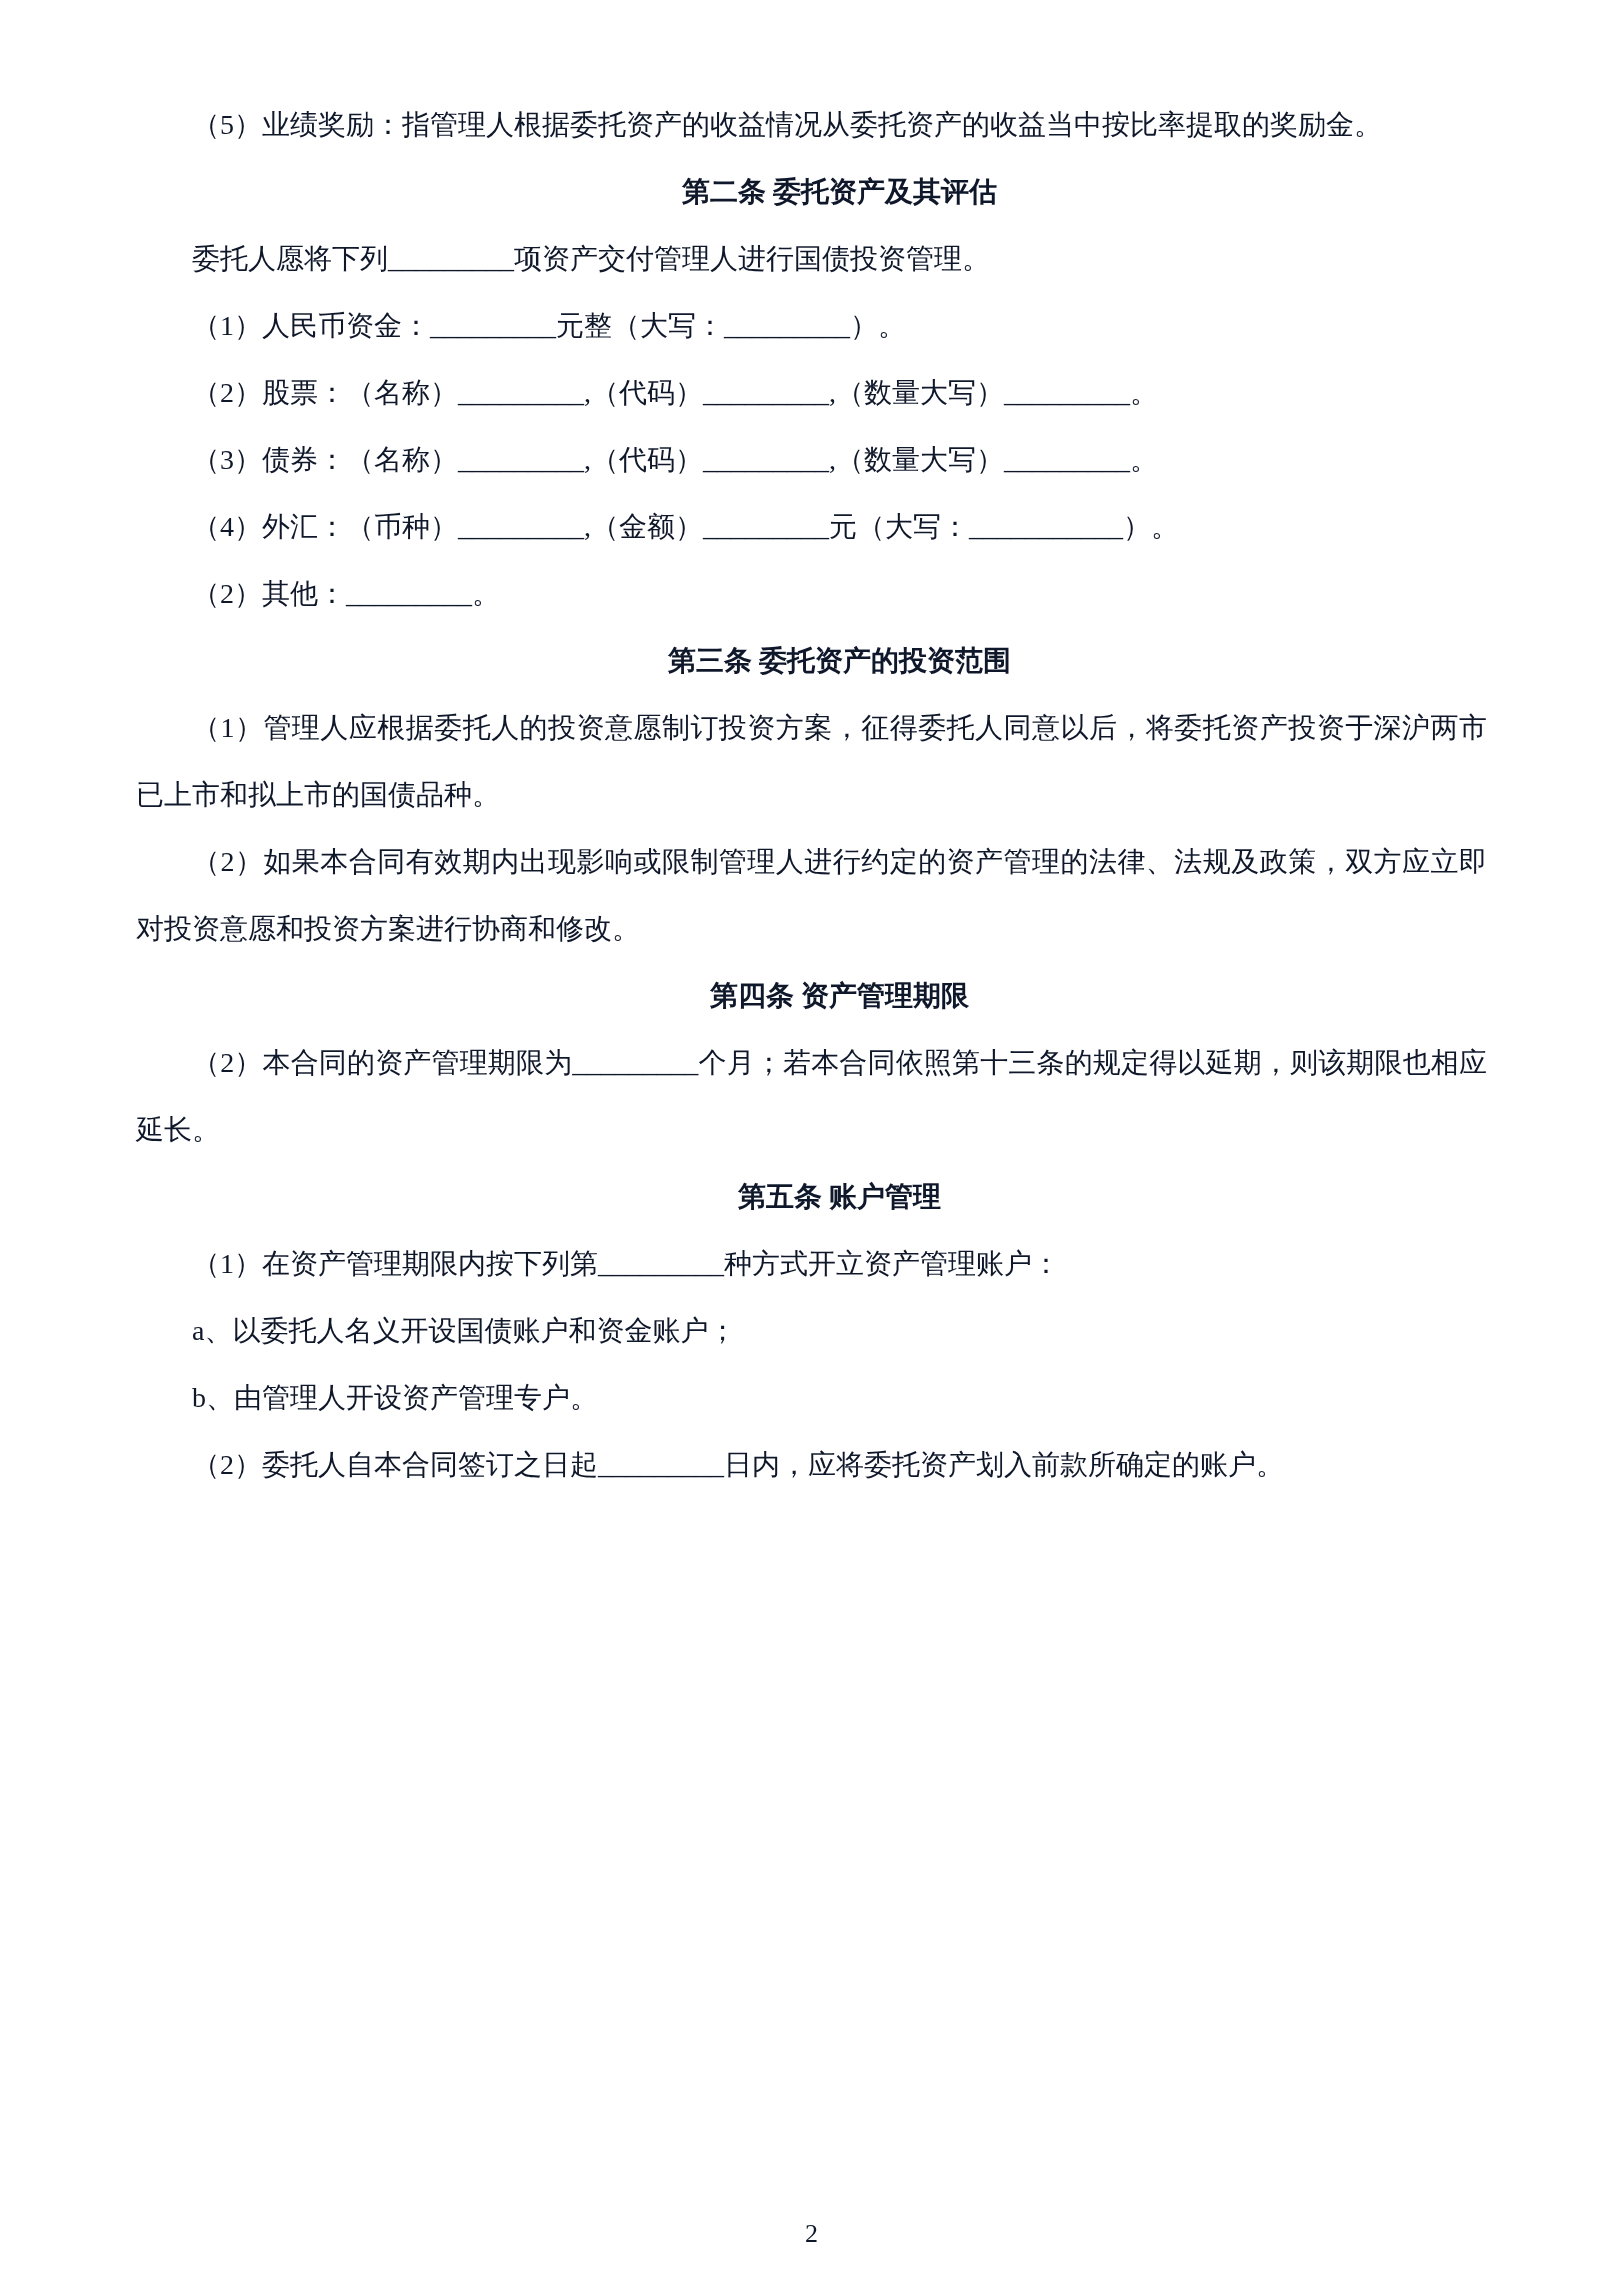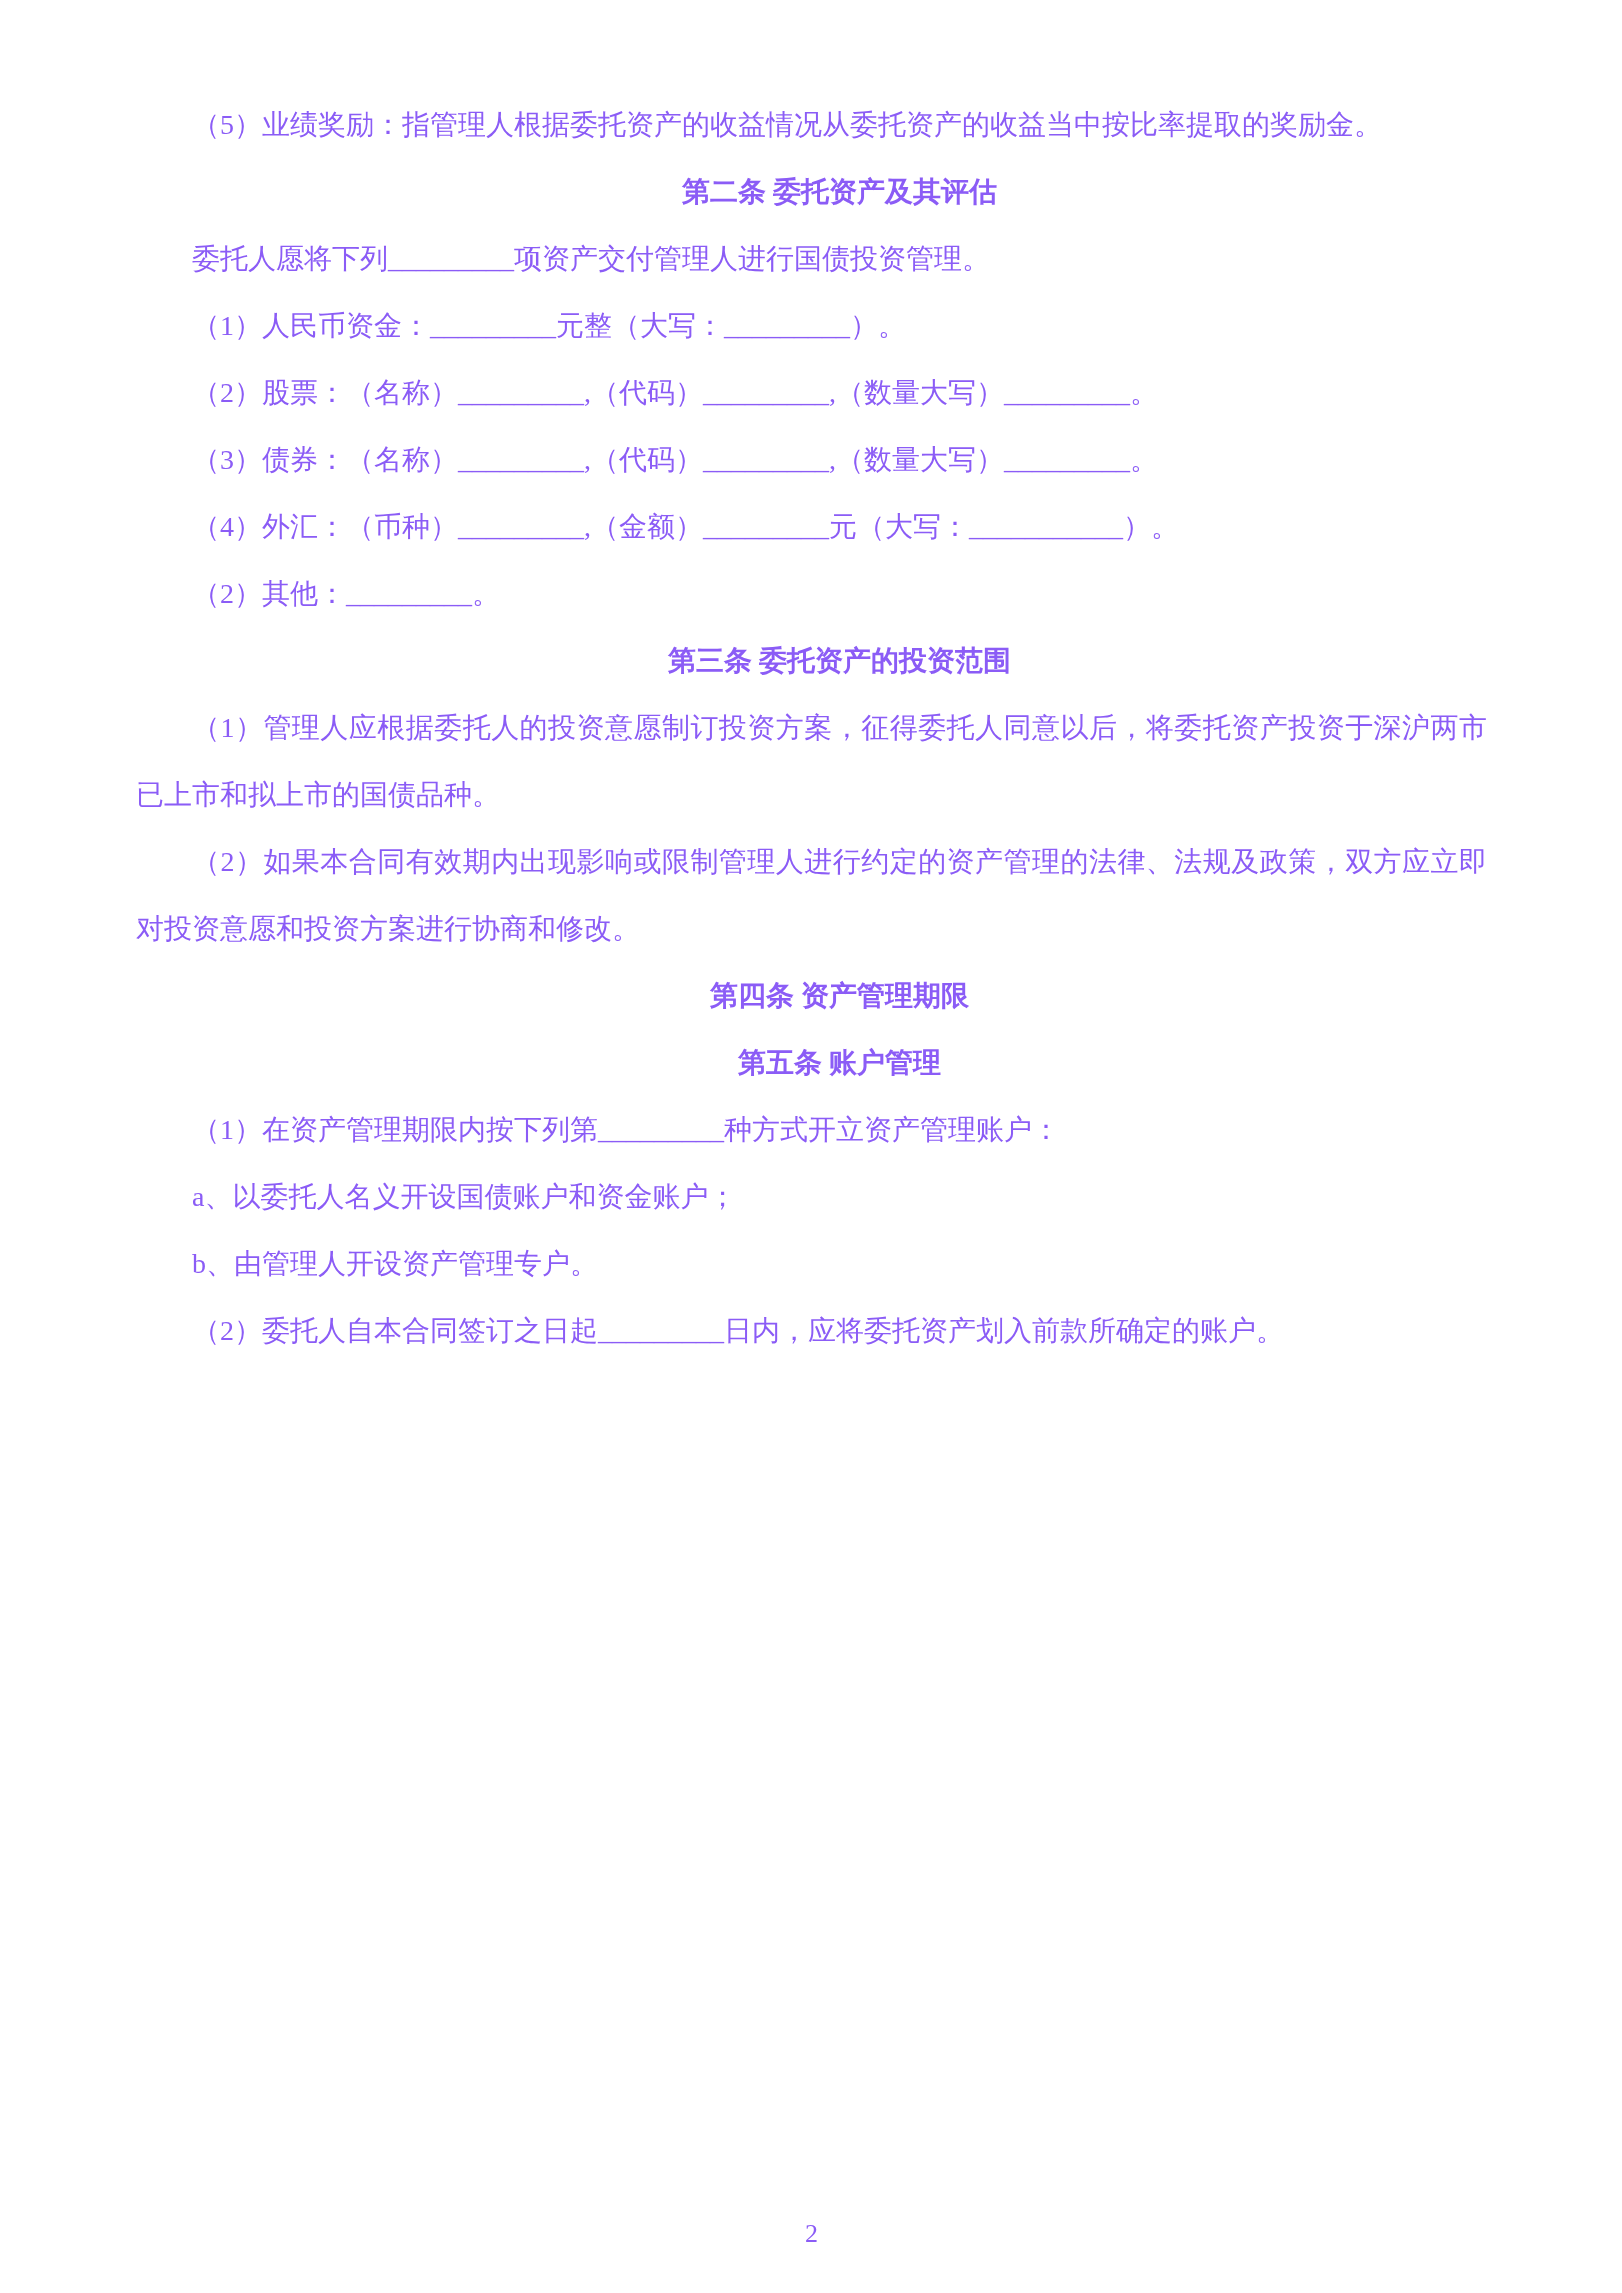--- a/index.html
+++ b/index.html
@@ -11,21 +11,21 @@
     position: relative;
     width: 1623px;
     height: 2294px;
     margin: 0 auto;
     background: #ffffff;
     box-sizing: border-box;
     padding: 91px 136px 0 136px;
     font-family: "Liberation Serif", "DejaVu Serif", serif;
     font-size: 28px;
     line-height: 67px;
-    color: #8b5cf6;
+    color: #0f172a;
   }
   .content p {
     margin: 0;
     text-indent: 2em;
     text-align: justify;
     word-break: break-all;
   }
   .content p.heading {
     font-weight: bold;
     text-align: center;
@@ -50,20 +50,21 @@
     <p class="body">委托人愿将下列_________项资产交付管理人进行国债投资管理。</p>
     <p class="body">（1）人民币资金：_________元整（大写：_________）。</p>
     <p class="body">（2）股票：（名称）_________,（代码）_________,（数量大写）_________。</p>
     <p class="body">（3）债券：（名称）_________,（代码）_________,（数量大写）_________。</p>
     <p class="body">（4）外汇：（币种）_________,（金额）_________元（大写：___________）。</p>
     <p class="body">（2）其他：_________。</p>
     <p class="heading">第三条 委托资产的投资范围</p>
     <p class="body">（1）管理人应根据委托人的投资意愿制订投资方案，征得委托人同意以后，将委托资产投资于深沪两市已上市和拟上市的国债品种。</p>
     <p class="body">（2）如果本合同有效期内出现影响或限制管理人进行约定的资产管理的法律、法规及政策，双方应立即对投资意愿和投资方案进行协商和修改。</p>
     <p class="heading">第四条 资产管理期限</p>
+    <p class="body">（2）本合同的资产管理期限为_________个月；若本合同依照第十三条的规定得以延期，则该期限也相应延长。</p>
     <p class="heading">第五条 账户管理</p>
     <p class="body">（1）在资产管理期限内按下列第_________种方式开立资产管理账户：</p>
     <p class="body">a、以委托人名义开设国债账户和资金账户；</p>
     <p class="body">b、由管理人开设资产管理专户。</p>
     <p class="body">（2）委托人自本合同签订之日起_________日内，应将委托资产划入前款所确定的账户。</p>
   </div>
   <div class="page-number">2</div>
 </div>
 
 

